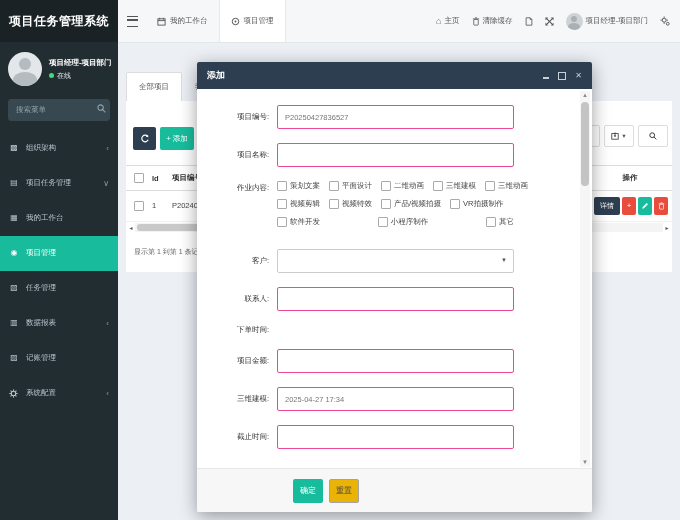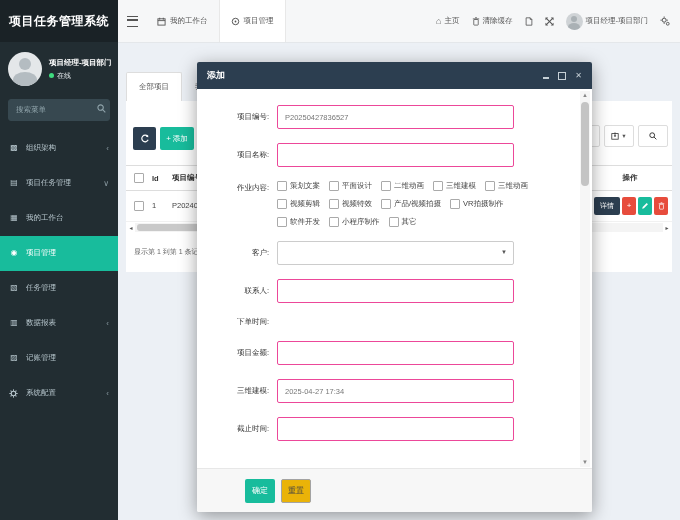--- a/index.html
+++ b/index.html
@@ -96,21 +96,21 @@
   .caret{position:absolute;right:7px;top:8px;font-size:6px;color:#555;}
   .frow.work{align-items:flex-start;}
   .frow.work .f-label{padding-top:2px;}
   .cb-row{display:flex;gap:9px;margin-bottom:8px;}
   .cb{display:flex;align-items:center;gap:3px;font-size:7.5px;color:#444;white-space:nowrap;cursor:pointer;}
   .vscroll{position:absolute;top:29px;bottom:45px;right:2px;width:10px;background:#f6f6f6;}
   .va{position:absolute;left:0;right:0;height:9px;color:#888;font-size:6px;text-align:center;line-height:9px;cursor:pointer;}
   .va.up{top:0;} .va.down{bottom:0;}
   .vthumb{position:absolute;left:1px;right:1px;top:11px;height:84px;background:#c4c4c4;border-radius:4px;cursor:pointer;}
   .m-foot{position:absolute;left:0;right:0;bottom:0;height:43px;background:#f7f7f7;border-top:1px solid #e7e7e7;
-          display:flex;align-items:center;padding-left:48px;gap:6px;border-radius:0 0 2px 2px;}
+          display:flex;align-items:center;padding-left:96px;gap:6px;border-radius:0 0 2px 2px;}
   .btn-ok{min-width:30px;height:24px;background:#18bc9c;color:#fff;font-size:8px;border:none;border-radius:2px;cursor:pointer;
           display:flex;align-items:center;justify-content:center;font-family:inherit;}
   .btn-reset{min-width:30px;height:24px;background:#eab308;border:1px solid #a3a3a3;color:#444;font-size:8px;border-radius:2px;cursor:pointer;
           display:flex;align-items:center;justify-content:center;font-family:inherit;}
   svg{display:block;}
 </style>
 </head>
 <body>
 
 <div class="screen">
@@ -422,21 +422,21 @@
               </span>
             <span class="cb">
                 <span class="cbx"></span>
                 <span>产品/视频拍摄</span>
               </span>
             <span class="cb">
                 <span class="cbx"></span>
                 <span>VR拍摄制作</span>
               </span>
           </span>
-          <span class="cb-row" style="margin-bottom:0;">
+          <span class="cb-row" style="margin-bottom:8px;justify-content:space-between;">
             <span class="cb">
                 <span class="cbx"></span>
                 <span>软件开发</span>
               </span>
             <span class="cb">
                 <span class="cbx"></span>
                 <span>小程序制作</span>
               </span>
             <span class="cb">
                 <span class="cbx"></span>

